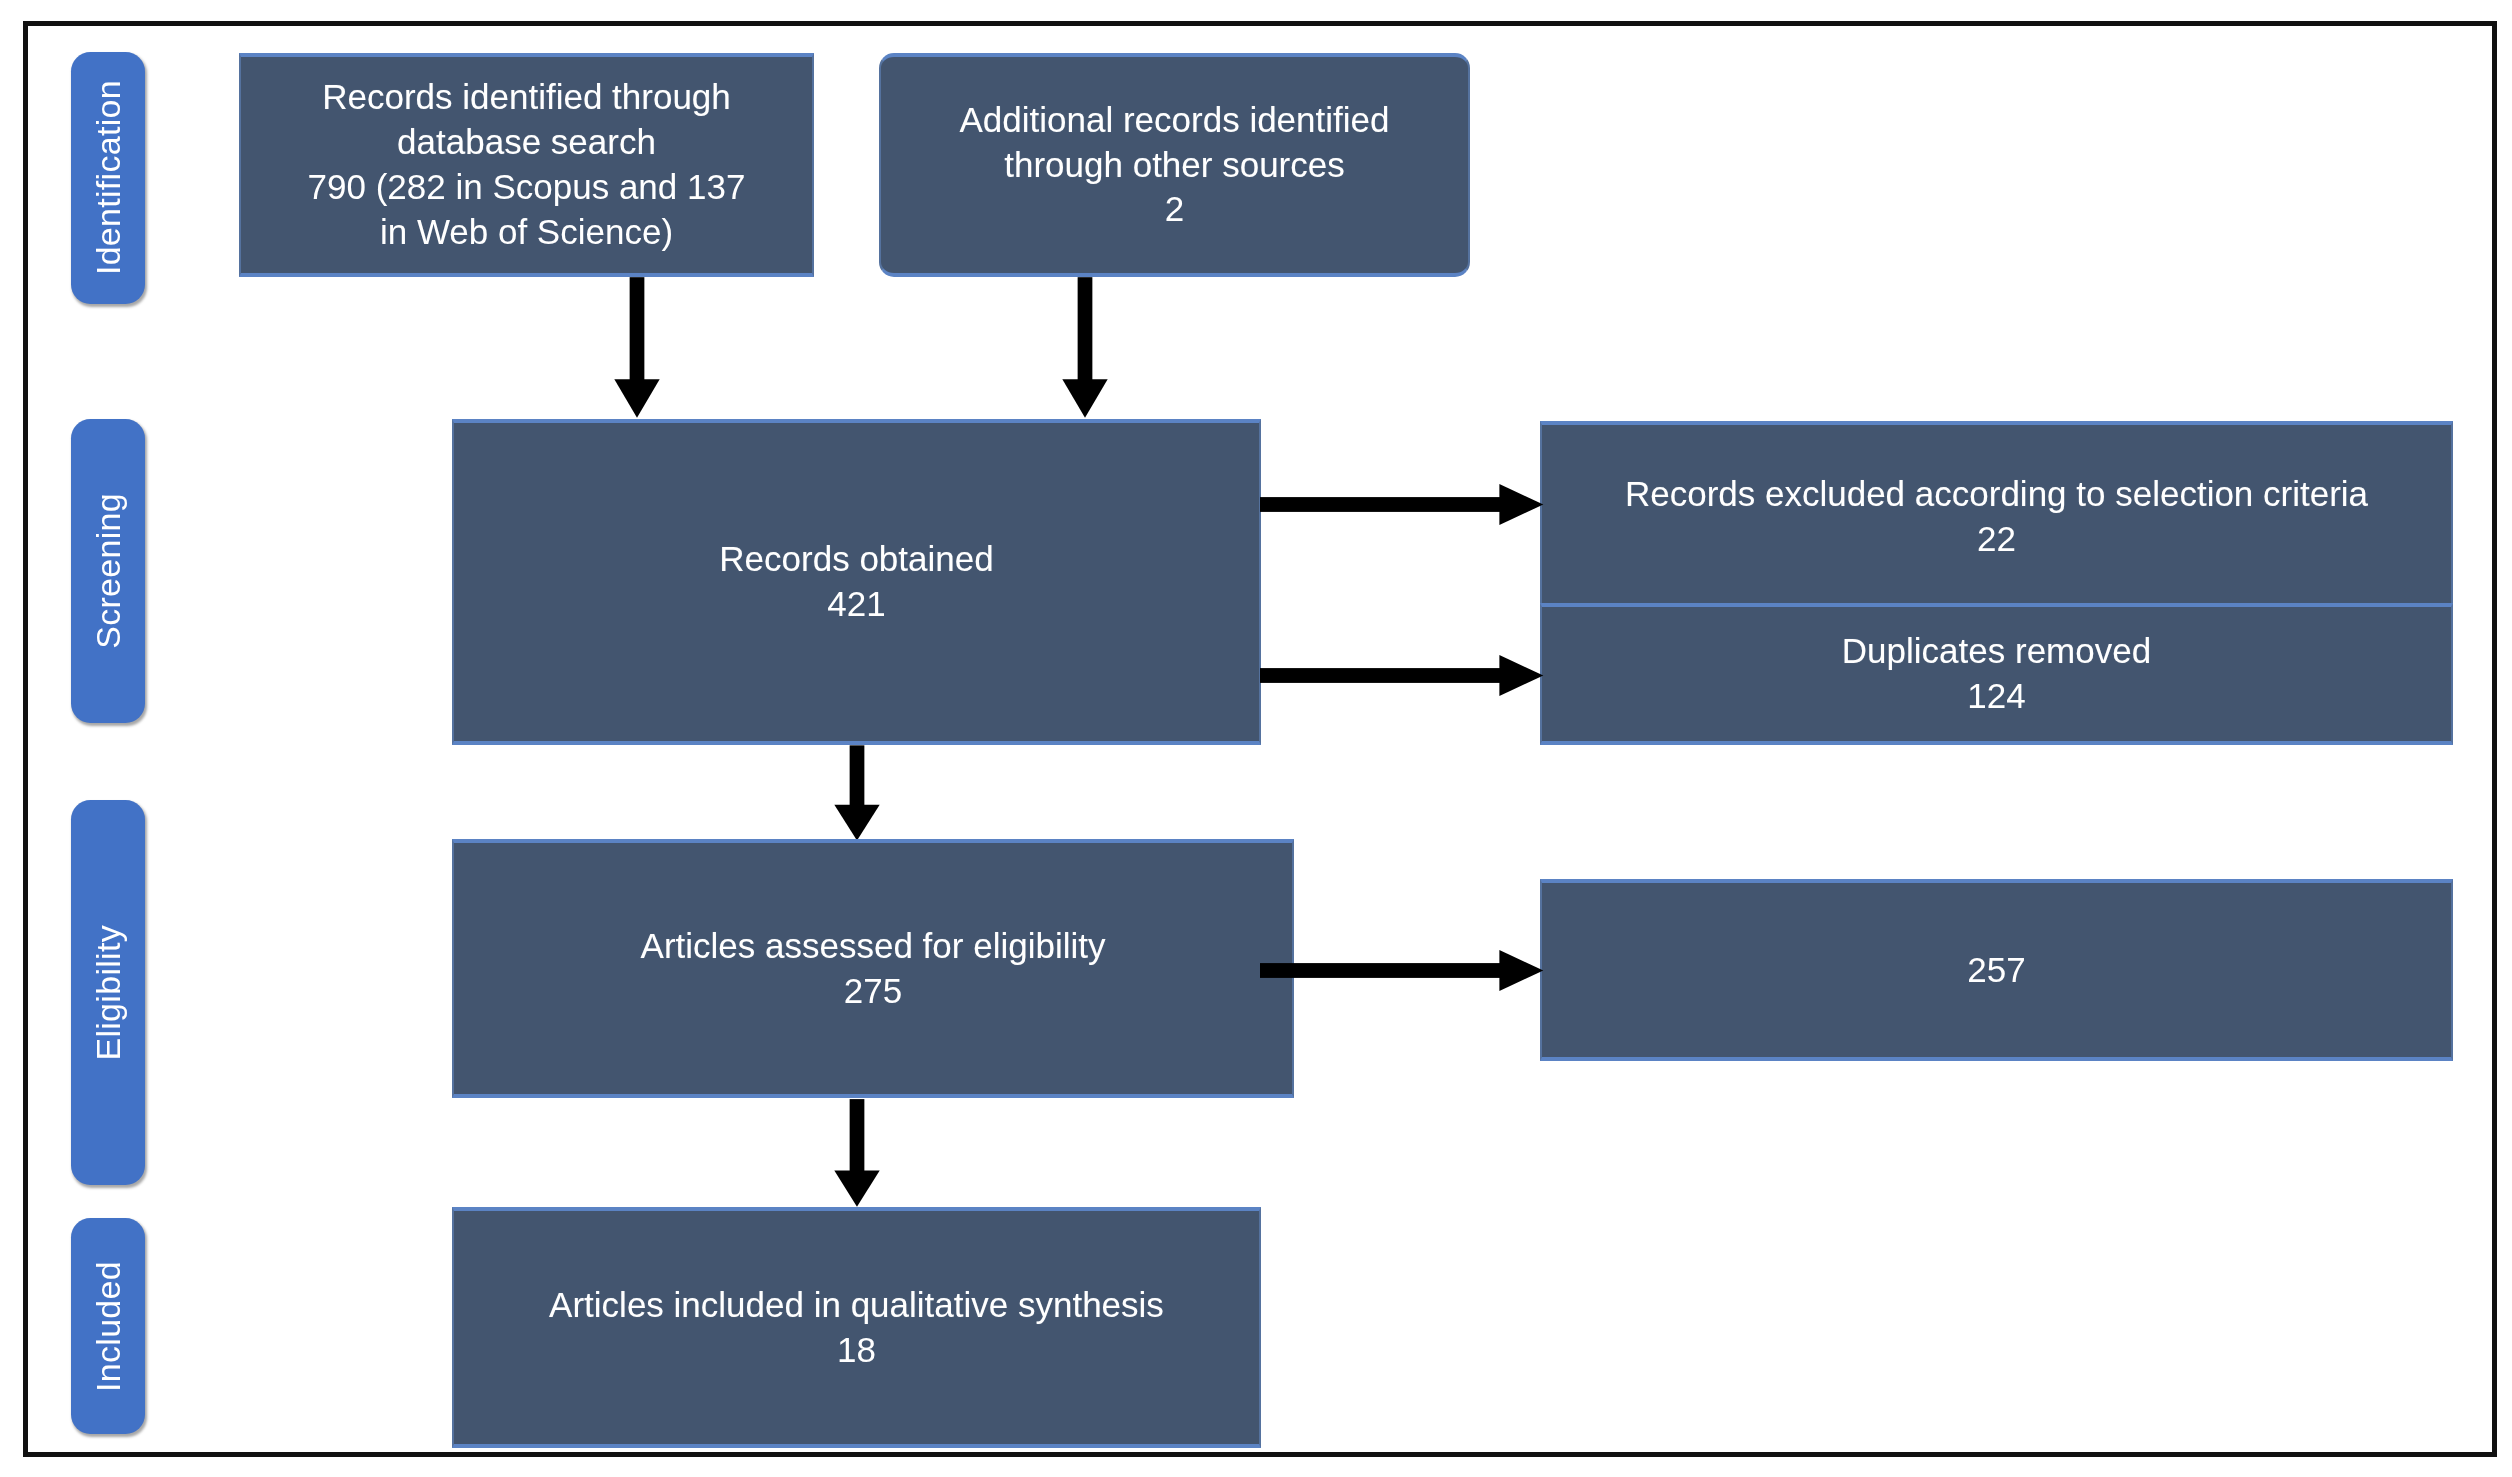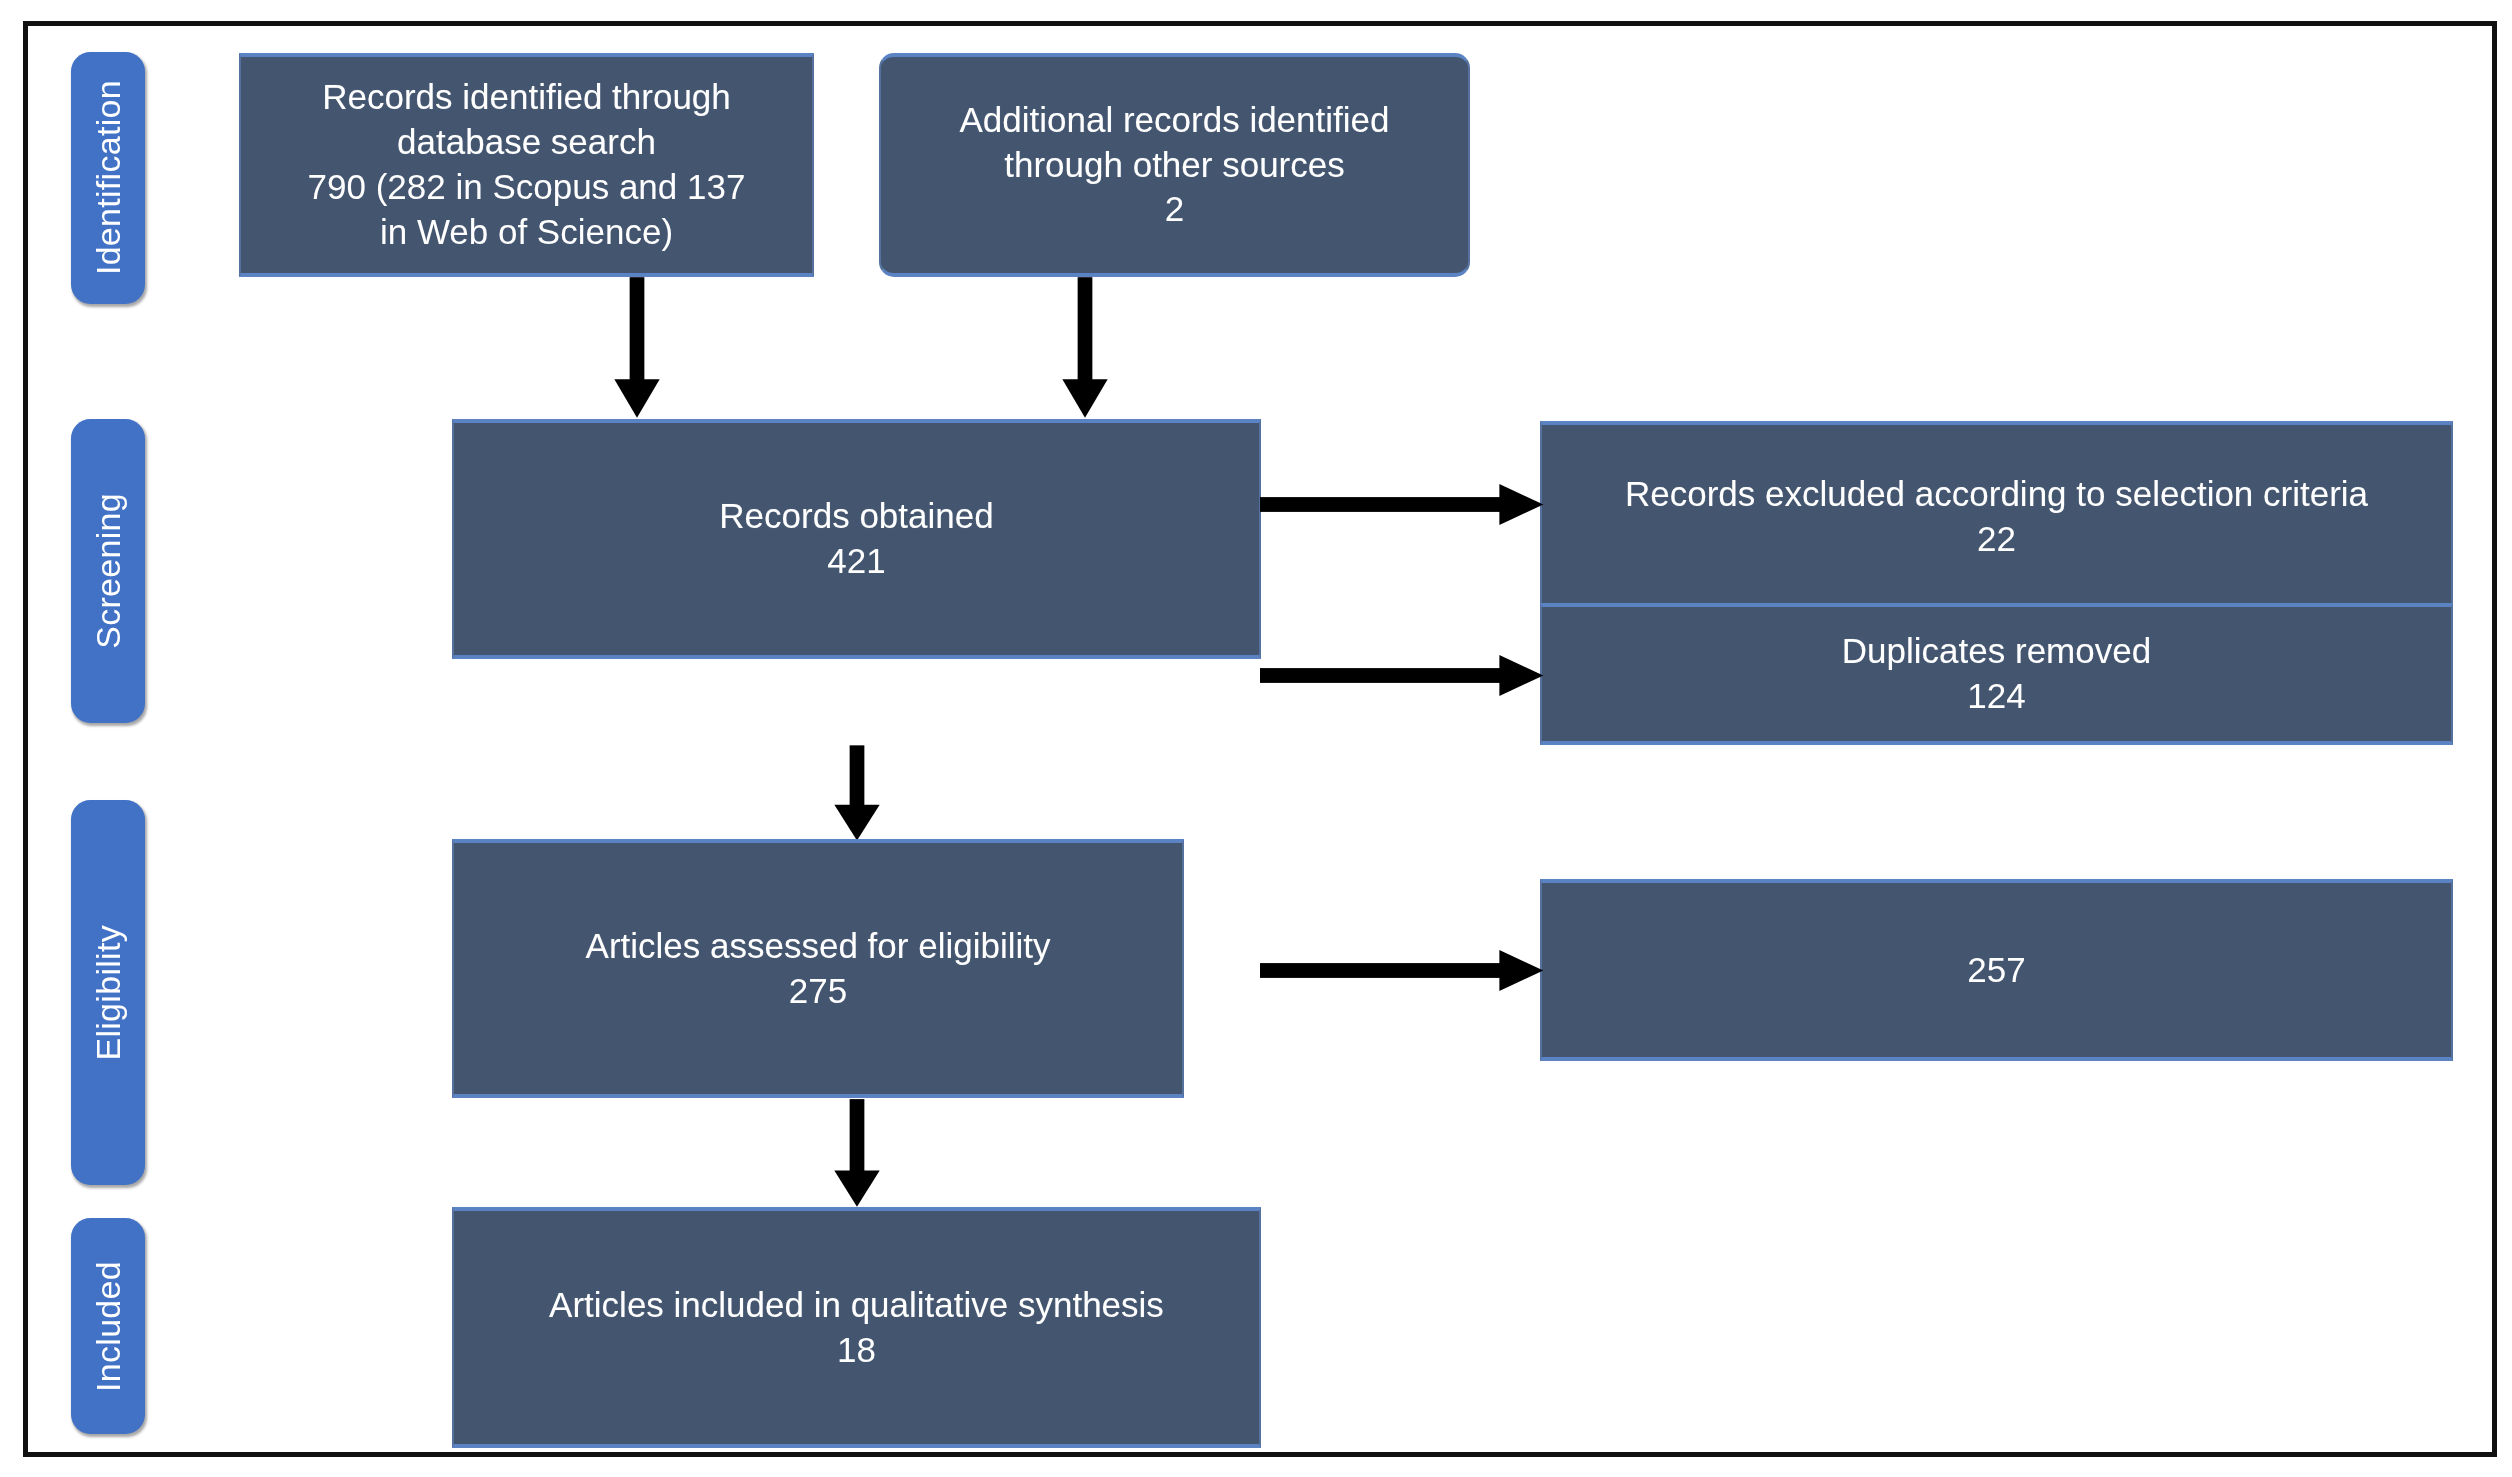--- a/index.html
+++ b/index.html
@@ -127,21 +127,21 @@
       </svg>
     </div>
 
     <div class="arrow" style="left:1023px; top:251px; width:68px; height:142px;">
       <svg width="68" height="142" viewBox="0 0 120 250">
         <rect x="47" y="0" width="26" height="185" fill="#000000"></rect>
         <polygon points="20,180 100,180 60,248" fill="#000000"></polygon>
       </svg>
     </div>
 
-    <div class="flow-box" style="left:424px; top:393px; width:809px; height:240px;">
+    <div class="flow-box" style="left:424px; top:393px; width:809px; height:326px;">
       <div class="box-line">Records obtained</div>
       <div class="box-count">421</div>
     </div>
 
     <div class="flow-box" style="left:1512px; top:395px; width:913px; height:191px;">
       <div class="box-line">Records excluded according to selection criteria</div>
       <div class="box-count">22</div>
     </div>
 
     <div class="flow-box" style="left:1512px; top:577px; width:913px; height:142px;">
@@ -163,21 +163,21 @@
       </svg>
     </div>
 
     <div class="arrow" style="left:795px; top:719px; width:68px; height:97px;">
       <svg width="68" height="97" viewBox="0 0 120 170">
         <rect x="47" y="0" width="26" height="110" fill="#000000"></rect>
         <polygon points="20,105 100,105 60,168" fill="#000000"></polygon>
       </svg>
     </div>
 
-    <div class="flow-box" style="left:424px; top:813px; width:732px; height:259px;">
+    <div class="flow-box" style="left:424px; top:813px; width:842px; height:259px;">
       <div class="box-line">Articles assessed for eligibility</div>
       <div class="box-count">275</div>
     </div>
 
     <div class="flow-box" style="left:1512px; top:853px; width:913px; height:182px;">
       <div class="box-count">257</div>
     </div>
 
     <div class="arrow" style="left:1232px; top:916px; width:285px; height:57px;">
       <svg width="285" height="57" viewBox="0 0 500 100">

